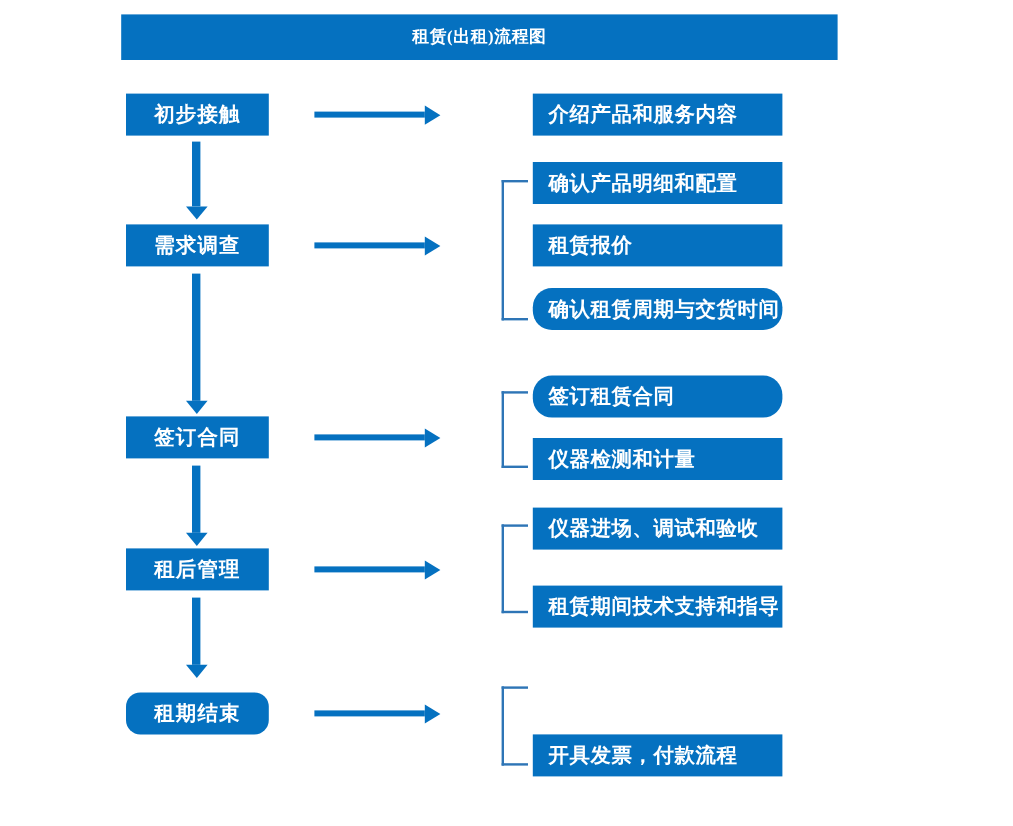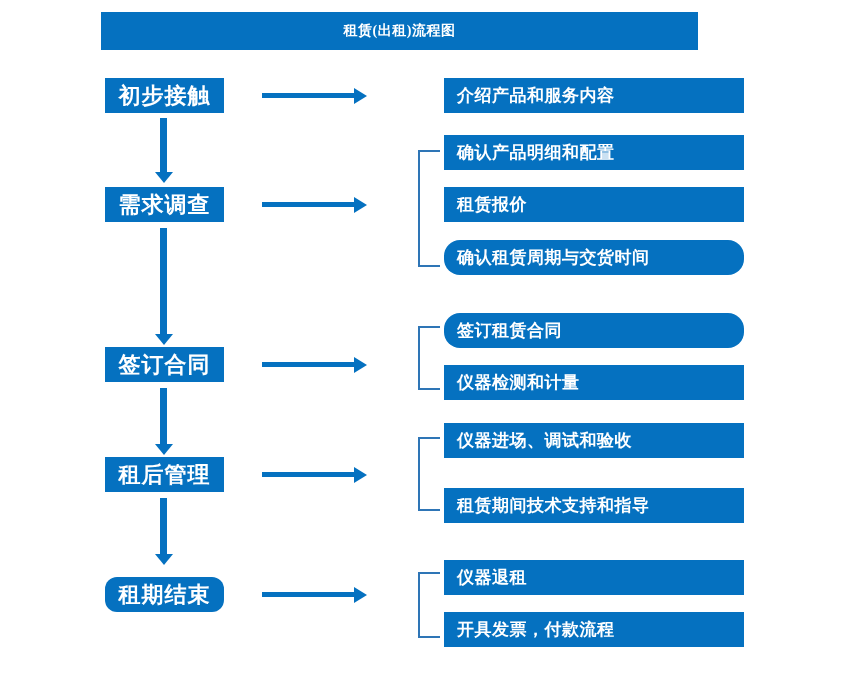--- a/index.html
+++ b/index.html
@@ -29,21 +29,21 @@
     font-weight: bold;
     display: flex;
     align-items: center;
     justify-content: center;
     letter-spacing: 0.5px;
   }
   .stage-box {
     position: absolute;
     background: #0571C0;
     color: #ffffff;
-    font-size: 22px;
+    font-size: 17px;
     font-weight: bold;
     display: flex;
     align-items: center;
     justify-content: center;
     left: 105px;
     width: 119px;
     height: 35px;
     letter-spacing: 1px;
   }
   .detail-box {
@@ -51,21 +51,21 @@
     background: #0571C0;
     color: #ffffff;
     font-size: 17px;
     font-weight: bold;
     display: flex;
     align-items: center;
     justify-content: flex-start;
     padding-left: 13px;
     box-sizing: border-box;
     left: 444px;
-    width: 300px;
+    width: 208px;
     height: 35px;
     letter-spacing: 0.5px;
   }
   
   .v-arrow {
     position: absolute;
     left: 160px;
     width: 7px;
     background: #0571C0;
   }
@@ -140,16 +140,15 @@
   <div class="stage-box" style="top:457px;">租后管理</div>
   <div class="h-arrow" style="top:472px;"></div>
   <div class="bracket" style="top:437px; height:74px;"></div>
   <div class="detail-box" style="top:423px;">仪器进场、调试和验收</div>
   <div class="detail-box" style="top:488px;">租赁期间技术支持和指导</div>
   <div class="v-arrow" style="top:498px; height:56px;"></div>
 
   <div class="stage-box" style="top:577px;border-radius:12px;">租期结束</div>
   <div class="h-arrow" style="top:592px;"></div>
   <div class="bracket" style="top:572px; height:66px;"></div>
-  <div class="detail-box" style="top:560px;">仪器退租</div>
   <div class="detail-box" style="top:612px;">开具发票，付款流程</div>
 
 </div>
 
 </body></html>

